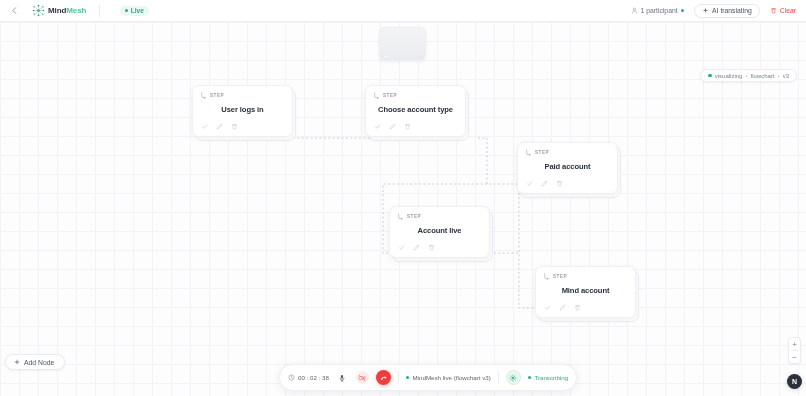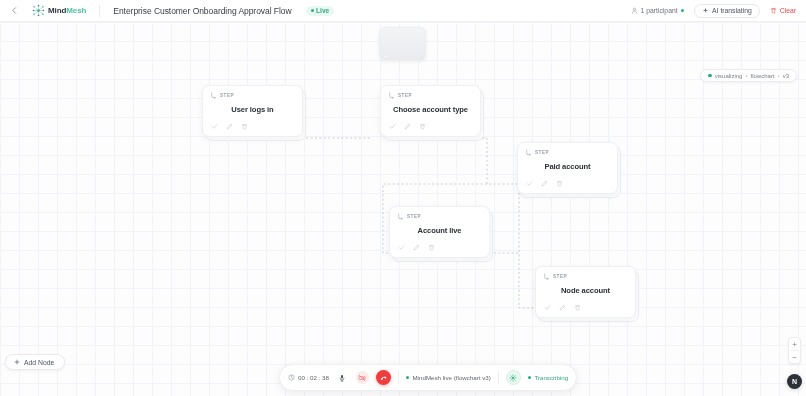--- a/index.html
+++ b/index.html
@@ -203,21 +203,20 @@
         <circle cx="12" cy="3" r="1.5" fill="#5b6b8a"></circle>
           <circle cx="12" cy="21" r="1.5" fill="#5b6b8a"></circle>
         <circle cx="3" cy="12" r="1.5" fill="#5b6b8a"></circle>
           <circle cx="21" cy="12" r="1.5" fill="#5b6b8a"></circle>
       </svg>
       <span class="brand-name"><span class="b-mind">Mind</span><span class="b-mesh">Mesh</span></span>
     </div>
 
     <div class="title-divider"></div>
 
-    <div class="doc-title">Enterprise Customer Onboarding Approval Flow</div>
 
     <div class="live-pill">
       <span class="dot"></span>
       <span>Live</span>
     </div>
 
     <div class="topbar-right">
       <div class="tb-item">
         <svg width="7" height="7" viewBox="0 0 16 16">
           <circle cx="8" cy="5" r="2.6" fill="none" stroke="#8a9099" stroke-width="1.3"></circle>
@@ -266,21 +265,21 @@
 
     <div class="status-badge">
       <span class="green-dot"></span>
       <span>visualizing</span>
       <span class="sep">•</span>
       <span>flowchart</span>
       <span class="sep">•</span>
       <span>v3</span>
     </div>
 
-    <div class="node" style="left:202px; top:63px;">
+    <div class="node" style="left:192px; top:63px;">
       <div class="stack"></div>
       <div class="card">
         <div class="node-head">
           <svg width="7" height="7" viewBox="0 0 16 16">
             <path d="M4 2 V10 A3 3 0 0 0 7 13 H12" fill="none" stroke="#9ba1aa" stroke-width="1.3" stroke-linecap="round"></path>
             <path d="M10 11 L12 13 L10 15" fill="none" stroke="#9ba1aa" stroke-width="1.3" stroke-linecap="round" stroke-linejoin="round"></path>
           </svg>
           <span class="node-kind">STEP</span>
         </div>
         <div class="node-title">User logs in</div>
@@ -297,21 +296,21 @@
             </span>
           <span class="act">
               <svg viewBox="0 0 16 16">
                 <path d="M3 4.5 H13 M6.5 4.5 V3 H9.5 V4.5 M4.5 4.5 L5.2 13.5 H10.8 L11.5 4.5" fill="none" stroke="#9aa0a9" stroke-width="1.3" stroke-linecap="round" stroke-linejoin="round"></path>
               </svg>
             </span>
         </div>
       </div>
     </div>
 
-    <div class="node" style="left:380px; top:63px;">
+    <div class="node" style="left:365px; top:63px;">
       <div class="stack"></div>
       <div class="card">
         <div class="node-head">
           <svg width="7" height="7" viewBox="0 0 16 16">
             <path d="M4 2 V10 A3 3 0 0 0 7 13 H12" fill="none" stroke="#9ba1aa" stroke-width="1.3" stroke-linecap="round"></path>
             <path d="M10 11 L12 13 L10 15" fill="none" stroke="#9ba1aa" stroke-width="1.3" stroke-linecap="round" stroke-linejoin="round"></path>
           </svg>
           <span class="node-kind">STEP</span>
         </div>
         <div class="node-title">Choose account type</div>
@@ -400,21 +399,21 @@
     <div class="node" style="left:535px; top:244px;">
       <div class="stack"></div>
       <div class="card">
         <div class="node-head">
           <svg width="7" height="7" viewBox="0 0 16 16">
             <path d="M4 2 V10 A3 3 0 0 0 7 13 H12" fill="none" stroke="#9ba1aa" stroke-width="1.3" stroke-linecap="round"></path>
             <path d="M10 11 L12 13 L10 15" fill="none" stroke="#9ba1aa" stroke-width="1.3" stroke-linecap="round" stroke-linejoin="round"></path>
           </svg>
           <span class="node-kind">STEP</span>
         </div>
-        <div class="node-title">Node account</div>
+        <div class="node-title">Mind account</div>
         <div class="node-actions">
           <span class="act">
               <svg viewBox="0 0 16 16">
                 <path d="M3 8.5 L6.5 12 L13 4" fill="none" stroke="#9aa0a9" stroke-width="1.6" stroke-linecap="round" stroke-linejoin="round"></path>
               </svg>
             </span>
           <span class="act">
               <svg viewBox="0 0 16 16">
                 <path d="M11.5 2.5 L13.5 4.5 L5 13 L2.5 13.5 L3 11 Z" fill="none" stroke="#9aa0a9" stroke-width="1.4" stroke-linejoin="round"></path>
               </svg>

